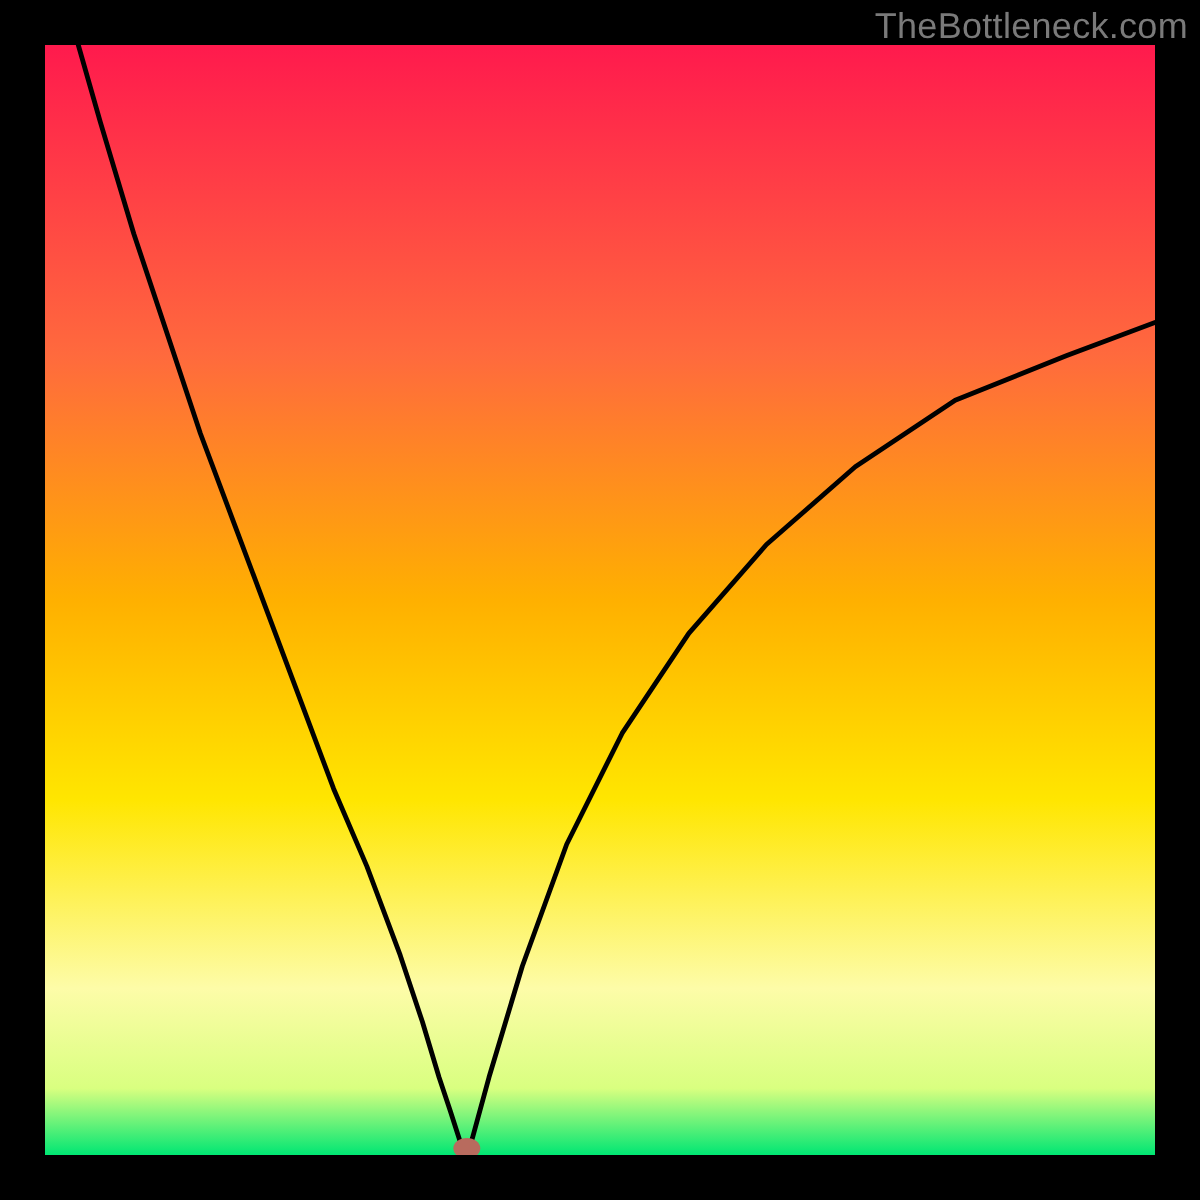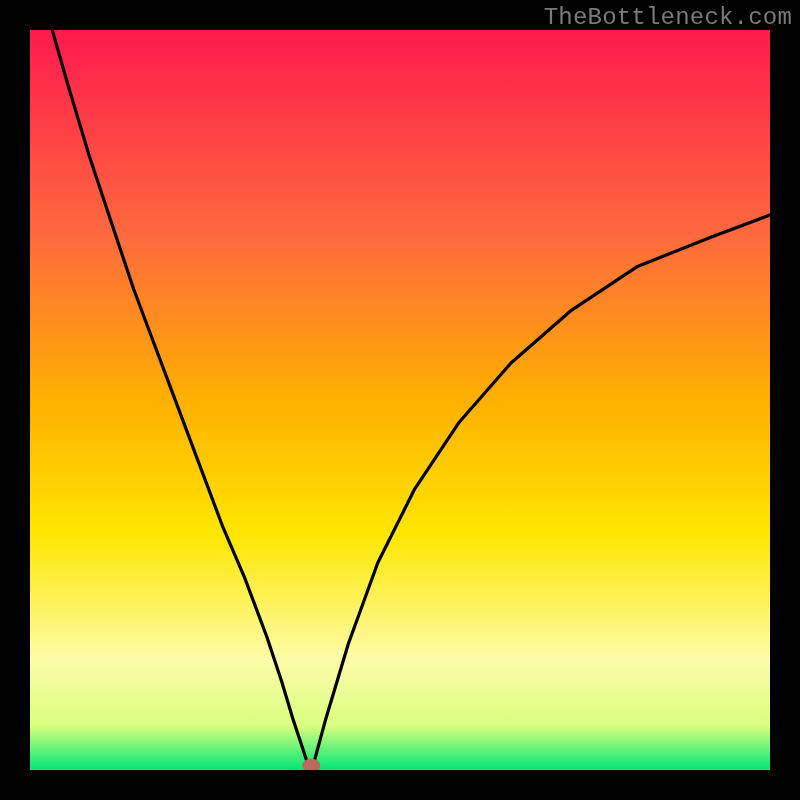--- a/index.html
+++ b/index.html
@@ -27,21 +27,21 @@
     height: 740px;
     overflow: hidden;
   }
   .watermark {
     position: absolute;
     top: 4px;
     right: 8px;
     color: #7a7a7a;
     font-size: 24px;
     font-weight: 500;
-    font-family: Liberation Mono, monospace;
+    font-family: Liberation Sans, sans-serif;
     letter-spacing: 0.2px;
   }
 </style>
 </head>
 <body>
 
 <div class="frame">
   <div class="plot">
     <svg width="740" height="740" viewBox="0 0 740 740" preserveAspectRatio="none">
       <defs>

